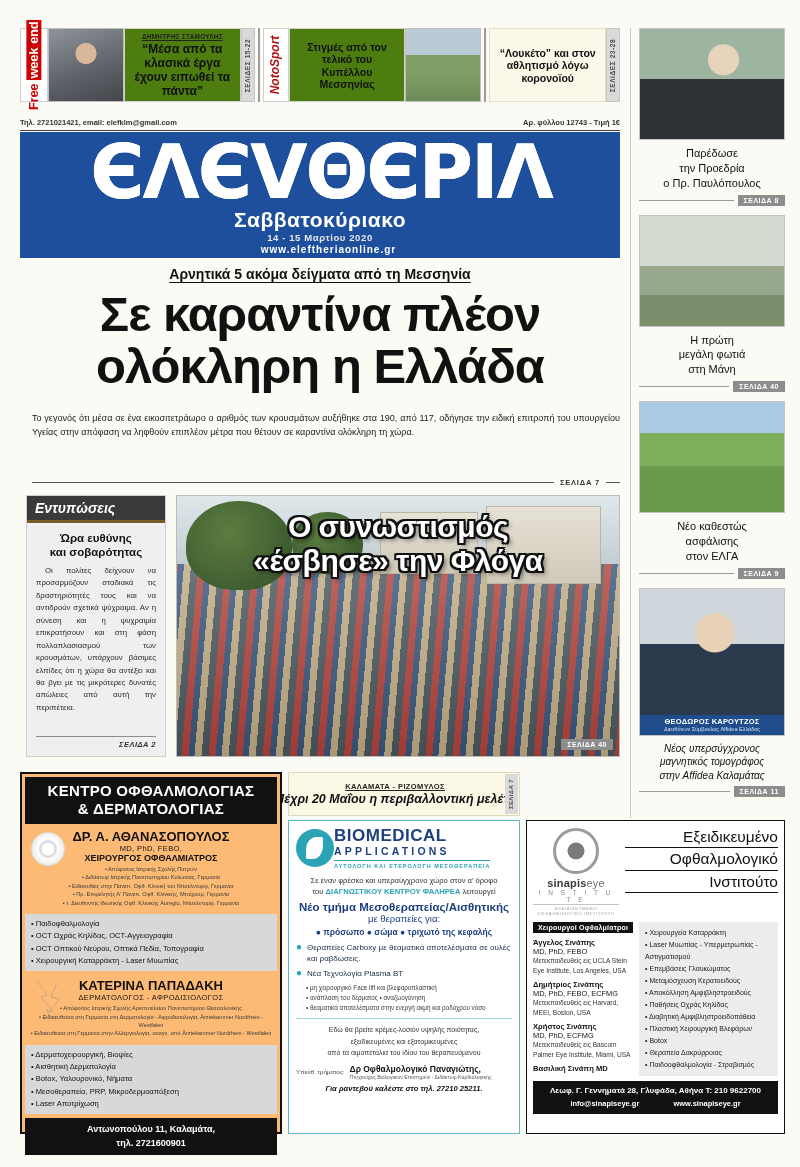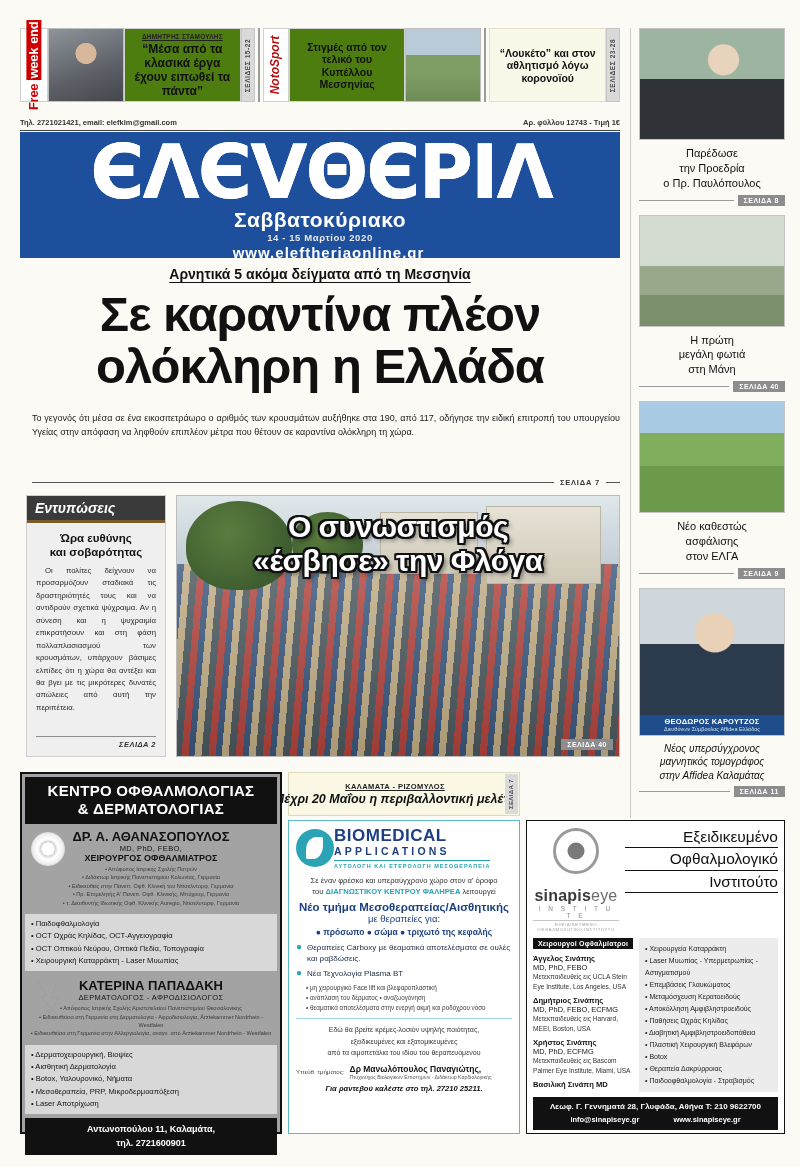--- a/index.html
+++ b/index.html
@@ -116,21 +116,21 @@
   #masthead .weekend{
     position:absolute; left:0; right:0; top:76px; text-align:center;
     color:#fff; font-size:21px; font-weight:bold; letter-spacing:.5px;
   }
   #masthead .dateline{
     position:absolute; left:0; right:0; top:100px; text-align:center;
     color:#e8e8e8; font-size:9.5px; font-weight:bold; letter-spacing:.6px;
   }
   #masthead .site{
     position:absolute; left:17px; right:0; top:112px; text-align:center;
-    color:#fff; font-size:15px; font-weight:bold; letter-spacing:1px;
+    color:#fff; font-size:10px; font-weight:bold; letter-spacing:1px;
   }
 
   
   #kicker{
     position:absolute; left:20px; top:266px; width:600px;
     text-align:center; font-size:14px; font-weight:bold; color:#111;
     text-decoration:underline; text-underline-offset:3px;
   }
   #headline{
     position:absolute; left:20px; top:288px; width:600px;
@@ -275,21 +275,21 @@
     background:#d9d9d9; display:flex; align-items:center; justify-content:center;
   }
   #kbanner .kb-vert span{
     transform:rotate(-90deg); white-space:nowrap;
     font-size:6px; font-weight:bold; color:#4a4a4a; letter-spacing:.4px;
   }
 
   
   #ad-left{
     position:absolute; left:20px; top:772px; width:262px; height:362px;
-    background:#a3a3a3; border:2px solid #111; padding:3px;
+    background:#fdba74; border:2px solid #111; padding:3px;
   }
   #ad-left .title{
     background:#111; color:#fff; text-align:center;
     font-size:15px; font-weight:bold; line-height:1.2; padding:5px 2px 6px;
     letter-spacing:.3px;
   }
   .doc-block{ padding:5px 4px 3px; position:relative; }
   .doc-name{ text-align:center; font-size:13px; font-weight:bold; color:#111; }
   .doc-sub{ text-align:center; font-size:7.5px; font-weight:normal; color:#111; letter-spacing:.4px; }
   .doc-sub2{ text-align:center; font-size:9px; font-weight:bold; color:#111; }
@@ -357,21 +357,21 @@
   .se-head{ display:flex; align-items:flex-start; gap:6px; }
   .se-logo{ width:86px; flex:none; text-align:center; }
   .se-eye{
     width:46px; height:46px; margin:2px auto 0; border-radius:50%;
     border:3px solid #9a9a9a; position:relative;
   }
   .se-eye::before{
     content:""; position:absolute; left:50%; top:50%; width:17px; height:17px;
     transform:translate(-50%,-50%); border-radius:50%; background:#7a7a7a;
   }
-  .se-name{ font-size:16px; color:#6b6b6b; letter-spacing:.2px; margin-top:13px; }
+  .se-name{ font-size:11px; color:#6b6b6b; letter-spacing:.2px; margin-top:3px; }
   .se-name b{ color:#3a3a3a; }
   .se-inst{ font-size:6.5px; letter-spacing:3px; color:#8a8a8a; }
   .se-gr{ font-size:4.2px; letter-spacing:.6px; color:#9a9a9a; border-top:1px solid #c5c5c5; padding-top:1px; margin-top:1px;}
   .se-title{ flex:1; text-align:right; }
   .se-title div{
     font-size:15.5px; color:#111; line-height:1.38;
     border-bottom:1px solid #111; display:block;
   }
   .se-body{ display:flex; gap:6px; margin-top:6px; }
   .se-left{ width:100px; flex:none; }
@@ -660,21 +660,21 @@
 
     <div class="bm-note">
       <div>Εδώ θα βρείτε κρέμες-λοσιόν υψηλής ποιότητας,</div>
       <div>εξειδικευμένες και εξατομικευμένες</div>
       <div>από τα αιμοπετάλια του ιδίου του θεραπευόμενου</div>
     </div>
 
     <div class="bm-doc">
       <span class="lbl">Υπεύθ. τμήματος:</span>
       <span class="nm">
-        <span>Δρ Μανωλόπουλος Παναγιώτης,</span>
+        <span>Δρ Οφθαλμολογικό Παναγιώτης,</span>
         <small>Πτυχιούχος Βιολογικών Επιστημών - Διδάκτωρ Καρδιολογικής</small>
       </span>
     </div>
 
     <div class="bm-foot">Για ραντεβού καλέστε στο τηλ. 27210 25211.</div>
   </div>
 
   <div id="ad-right">
     <div class="se-head">
       <div class="se-logo">

